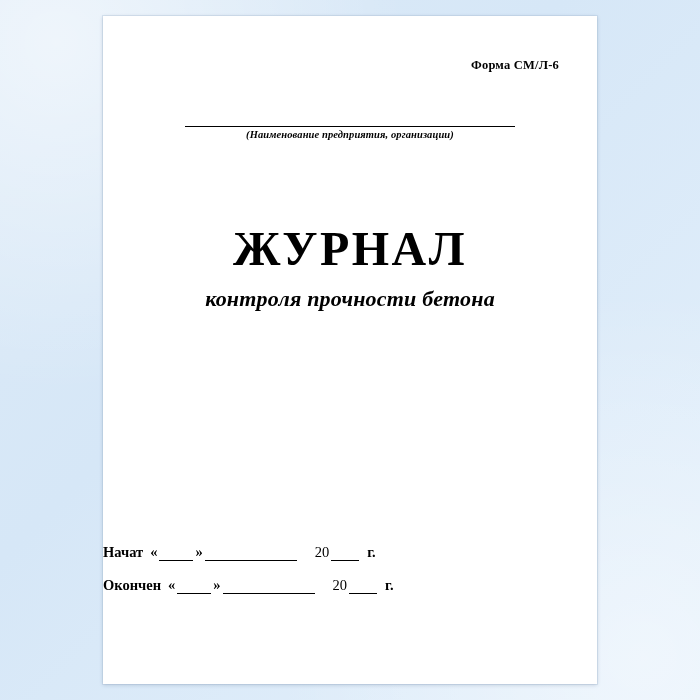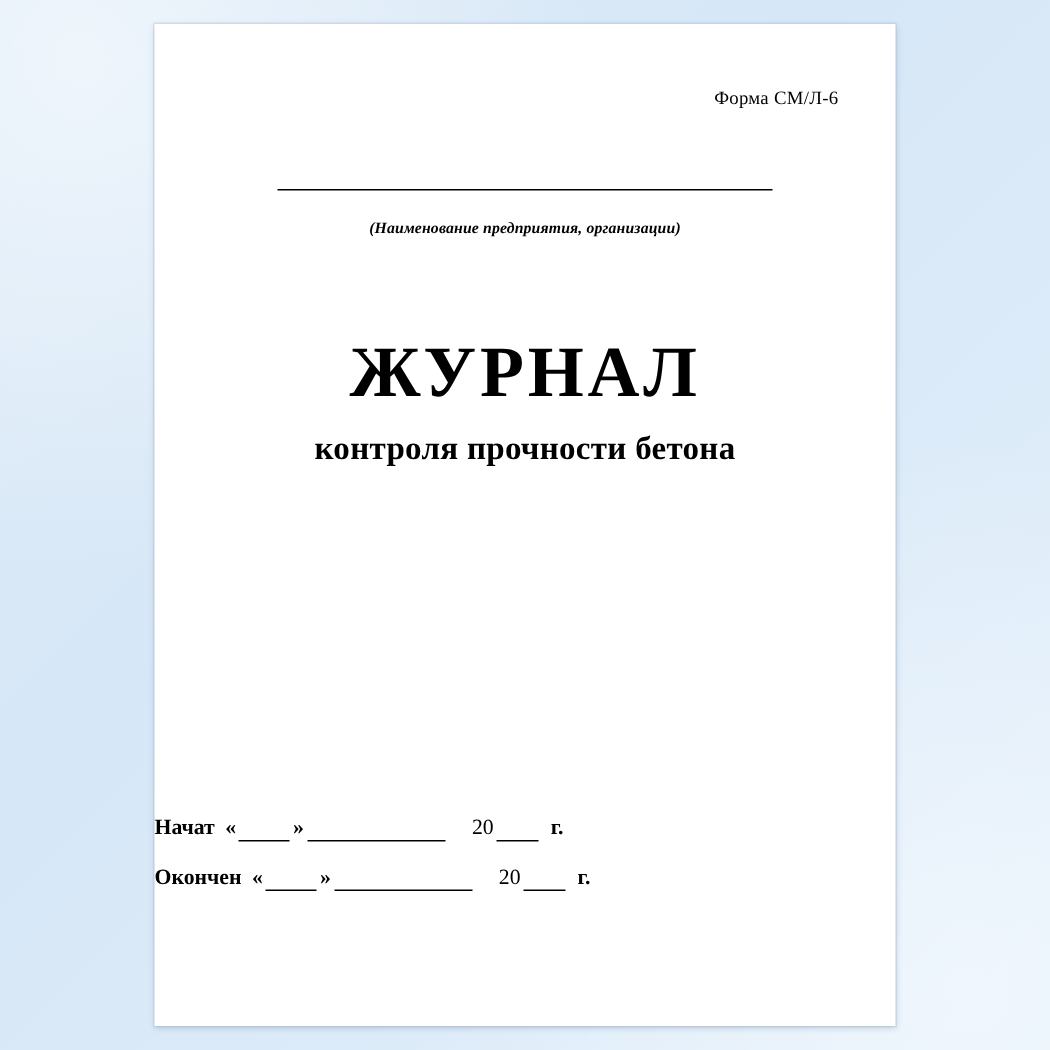--- a/index.html
+++ b/index.html
@@ -38,40 +38,40 @@
     height: 668px;
     background: #ffffff;
     box-shadow: 0 1px 4px rgba(40,70,110,0.22), 0 0 0 1px rgba(180,200,220,0.35);
   }
 
   .form-code {
     position: absolute;
     right: 38px;
     top: 42px;
     font-size: 12.5px;
-    font-weight: normal;
+    font-weight: bold;
     letter-spacing: 0.2px;
     color: #000;
     white-space: nowrap;
   }
 
   .org-block {
     position: absolute;
     left: 82px;
     top: 110px;
     width: 330px;
     text-align: center;
   }
   .org-rule {
     height: 0;
     border-bottom: 1px solid #000;
     width: 100%;
   }
   .org-caption {
-    margin-top: 20px;
+    margin-top: 2px;
     font-size: 10.5px;
     font-weight: bold;
     color: #000;
     font-style: italic;
     letter-spacing: 0.1px;
   }
 
   .title-block {
     position: absolute;
     left: 0;
@@ -85,20 +85,21 @@
     letter-spacing: 2.5px;
     color: #000;
     line-height: 1.05;
   }
   .title-sub {
     margin-top: 12px;
     font-size: 22px;
     font-weight: bold;
     color: #000;
     letter-spacing: 0.2px;
+    font-style: italic;
   }
 
   .footer-block {
     position: absolute;
     left: 0;
     bottom: 74px;
     width: 100%;
   }
   .date-row {
     display: flex;

